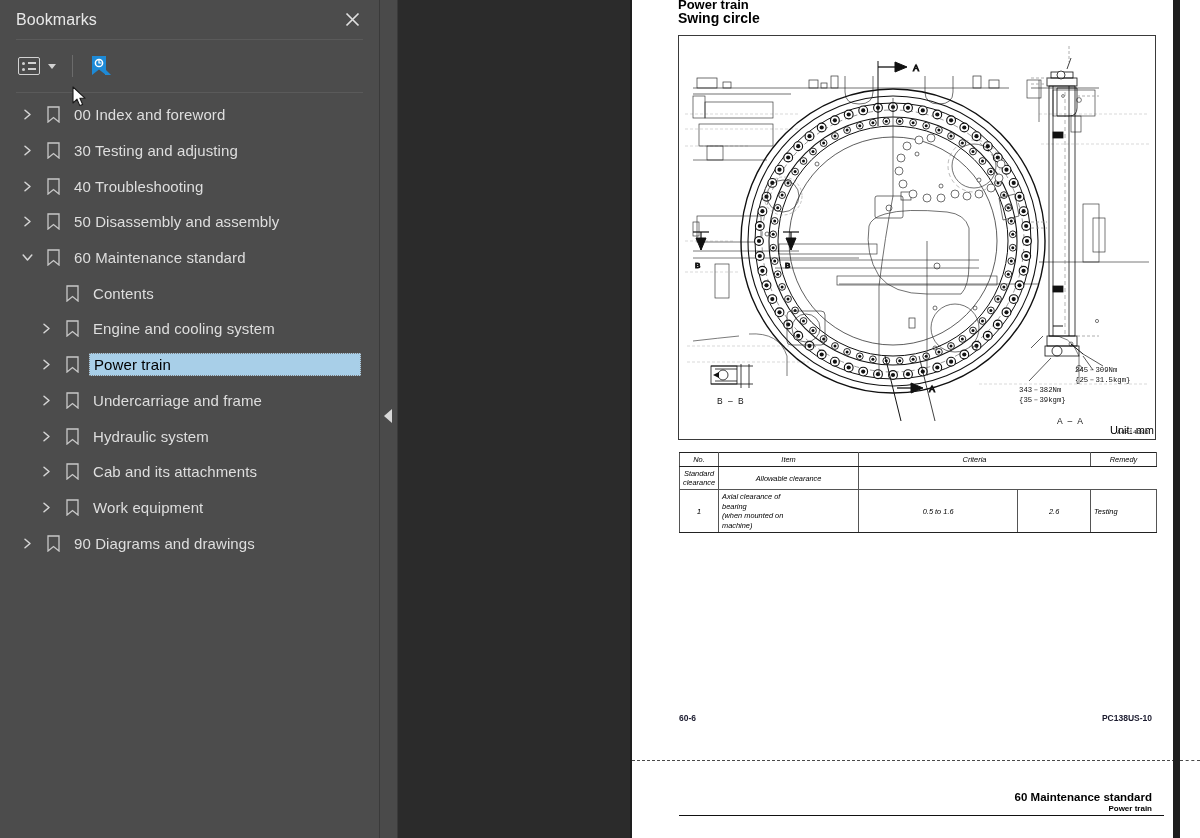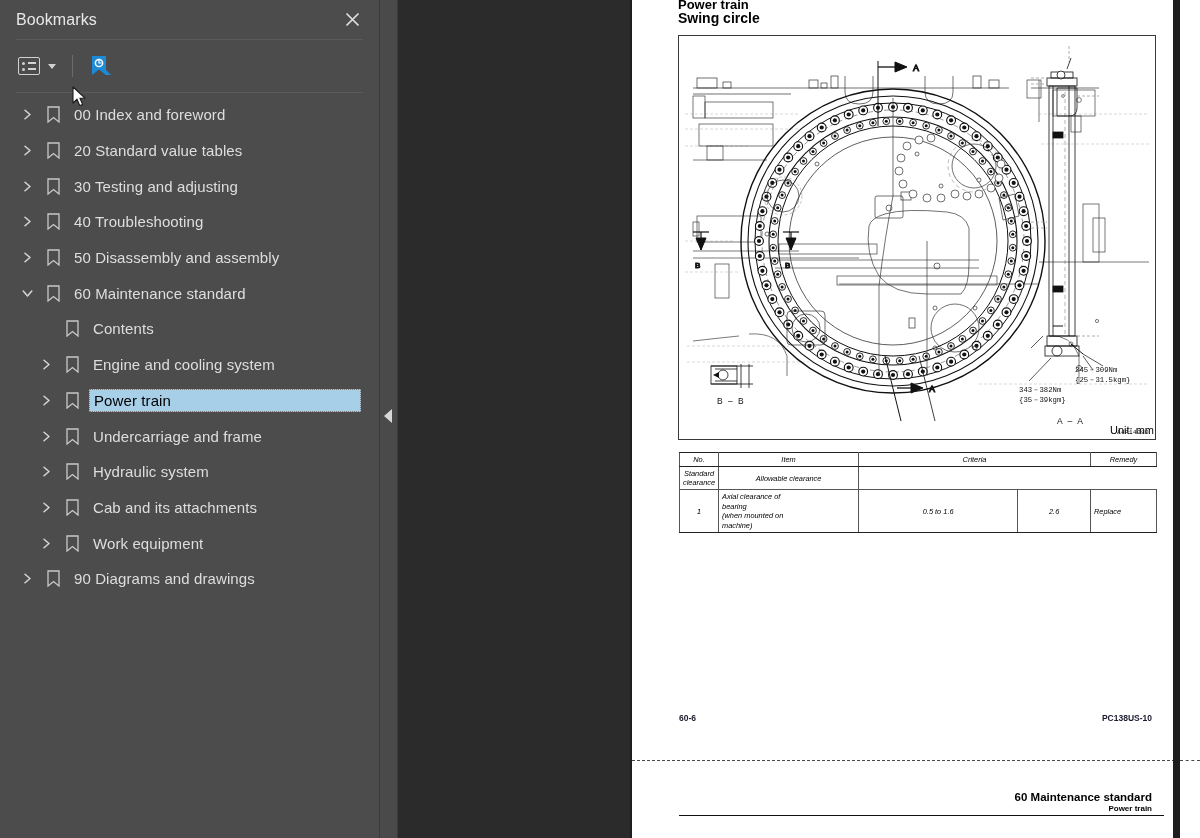--- a/index.html
+++ b/index.html
@@ -294,33 +294,20 @@
             <svg width="11" height="11" viewBox="0 0 11 11">
               <path d="M3 1.2 L8 5.5 L3 9.8" fill="none" stroke="#d6d6d6" stroke-width="1.5" stroke-linecap="round" stroke-linejoin="round"></path>
             </svg>
           </span>
           <span class="tw-bm">
             <svg width="13" height="17" viewBox="0 0 13 17">
               <path d="M1 1 L12 1 L12 16 L6.5 11.5 L1 16 Z" fill="none" stroke="#c8c8c8" stroke-width="1.3"></path>
             </svg>
           </span>
           <span class="tw-label">00 Index and foreword</span>
-        </div>
-        <div class="tree-item depth0">
-          <span class="tw-arrow">
-            <svg width="11" height="11" viewBox="0 0 11 11">
-              <path d="M3 1.2 L8 5.5 L3 9.8" fill="none" stroke="#d6d6d6" stroke-width="1.5" stroke-linecap="round" stroke-linejoin="round"></path>
-            </svg>
-          </span>
-          <span class="tw-bm">
-            <svg width="13" height="17" viewBox="0 0 13 17">
-              <path d="M1 1 L12 1 L12 16 L6.5 11.5 L1 16 Z" fill="none" stroke="#c8c8c8" stroke-width="1.3"></path>
-            </svg>
-          </span>
-          <span class="tw-label">20 Standard value tables</span>
         </div>
         <div class="tree-item depth0">
           <span class="tw-arrow">
             <svg width="11" height="11" viewBox="0 0 11 11">
               <path d="M3 1.2 L8 5.5 L3 9.8" fill="none" stroke="#d6d6d6" stroke-width="1.5" stroke-linecap="round" stroke-linejoin="round"></path>
             </svg>
           </span>
           <span class="tw-bm">
             <svg width="13" height="17" viewBox="0 0 13 17">
               <path d="M1 1 L12 1 L12 16 L6.5 11.5 L1 16 Z" fill="none" stroke="#c8c8c8" stroke-width="1.3"></path>
@@ -951,21 +938,21 @@
             <td class="cell-center">Allowable  clearance</td>
           </tr>
           <tr class="row-bottom">
             <td class="cell-no">1</td>
             <td class="cell-item" style="white-space:pre-line">Axial clearance of
 bearing
 (when mounted on
 machine)</td>
             <td class="cell-center">0.5 to 1.6</td>
             <td class="cell-center">2.6</td>
-            <td class="cell-remedy">Replace</td>
+            <td class="cell-remedy">Testing</td>
           </tr>
         </tbody>
       </table>
 
       <div class="pg-footer">
         <span class="left">60-6</span>
         <span class="right">PC138US-10</span>
       </div>
 
       <div class="page-sep"></div>

